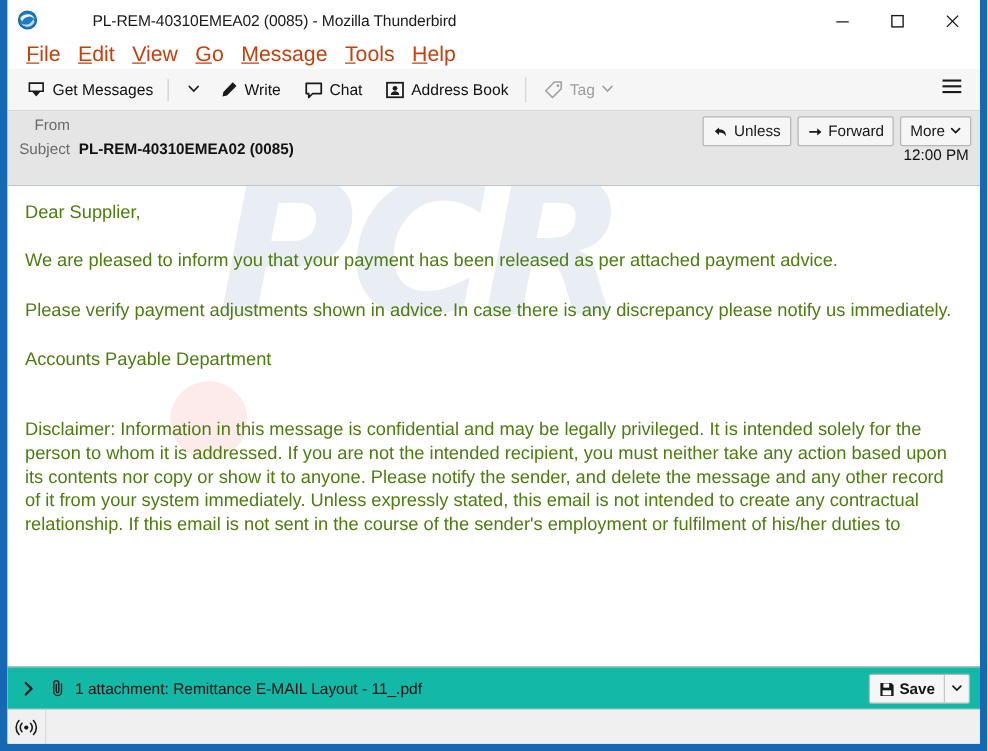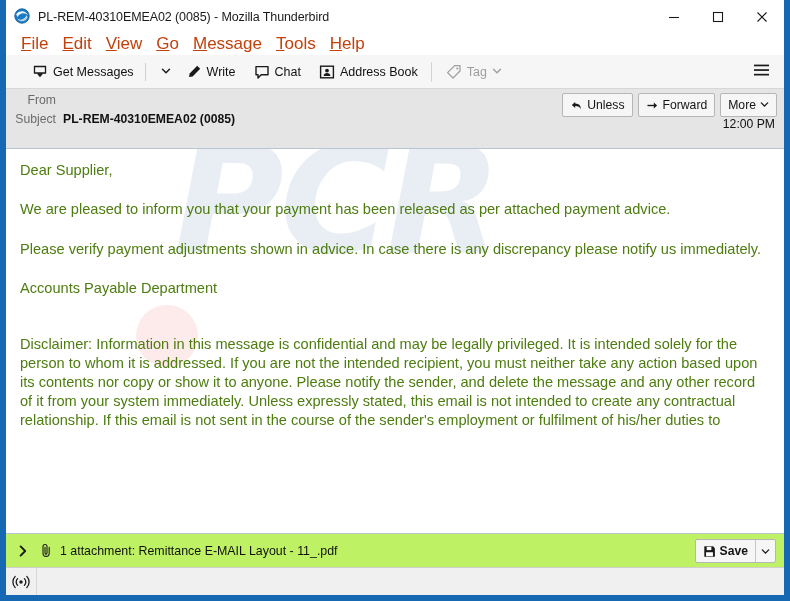--- a/index.html
+++ b/index.html
@@ -48,20 +48,21 @@
     height: 17px;
     margin-left: 8px;
     margin-right: 7px;
     flex: none;
   }
   .tb-title {
     font-size: 12.5px;
     color: #1a1a1a;
     white-space: nowrap;
     letter-spacing: -0.1px;
+    margin-left: 36px;
   }
   .winbtns {
     position: absolute;
     right: 0;
     top: 0;
     height: 33px;
     display: flex;
   }
   .winbtn {
     width: 44px;
@@ -91,21 +92,21 @@
 
   
   .toolbar {
     height: 33px;
     min-height: 33px;
     background: #f6f6f6;
     border-bottom: 1px solid #d7d7d7;
     display: flex;
     align-items: center;
     position: relative;
-    padding-left: 20px;
+    padding-left: 9px;
   }
   .tbtn {
     display: flex;
     align-items: center;
     height: 24px;
     padding: 0 5px;
     font-size: 12.5px;
     color: #111111;
     white-space: nowrap;
     border: 1px solid transparent;
@@ -259,21 +260,21 @@
   .bodytext p.disclaimer {
     margin-top: 37px;
     margin-bottom: 0;
     line-height: 1.30;
   }
 
   
   .attachbar {
     height: 33px;
     min-height: 33px;
-    background: #bef264;
+    background: #14b8a6;
     border-top: 1px solid #b9c6d2;
     display: flex;
     align-items: center;
     padding-left: 10px;
     position: relative;
   }
   .at-chevron {
     width: 14px; height: 14px;
     display: block;
     margin-right: 10px;

